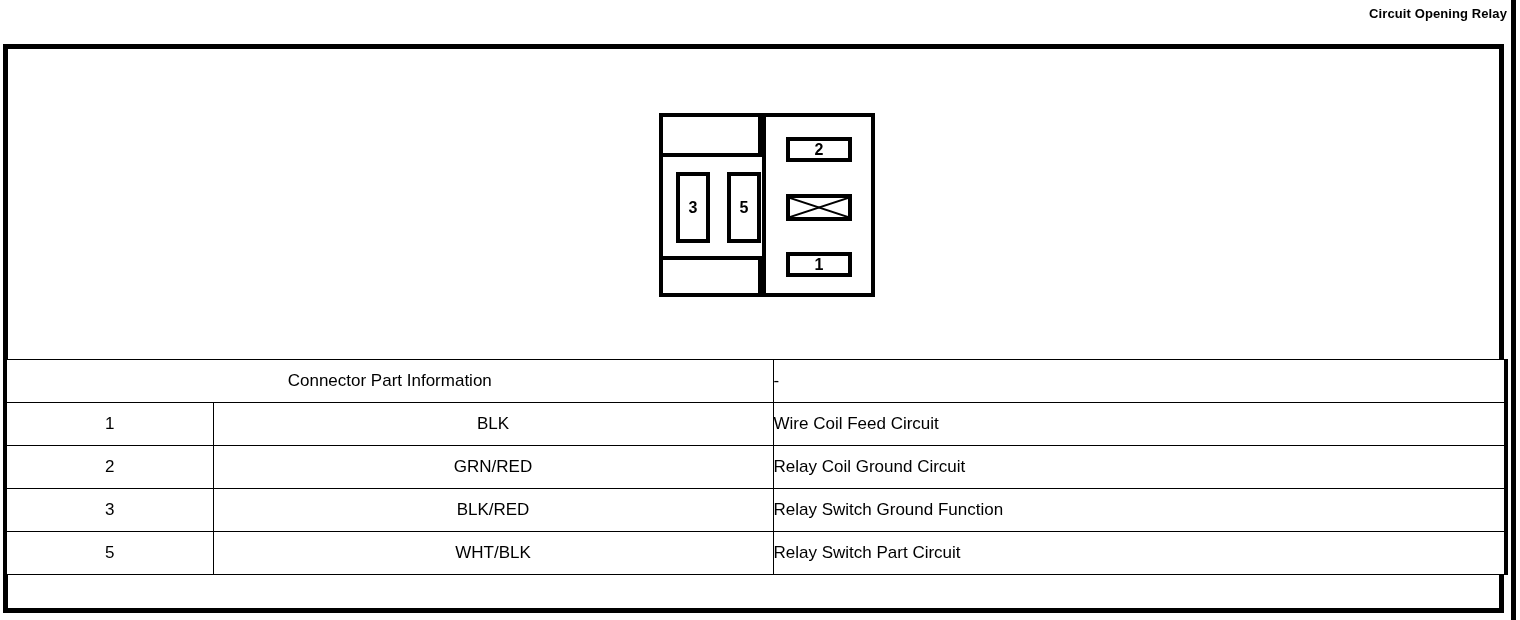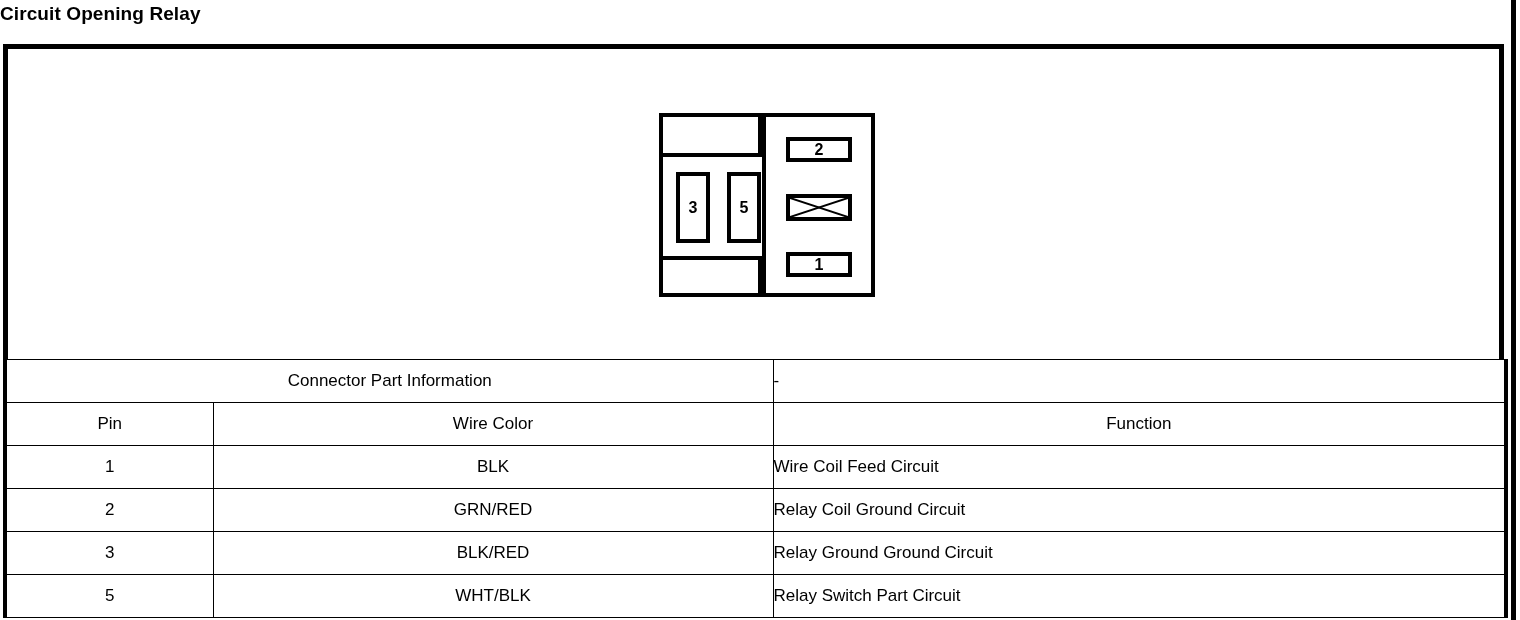--- a/index.html
+++ b/index.html
@@ -16,22 +16,22 @@
     overflow: hidden;
     position: relative;
   }
 
   
   #page-title {
     position: absolute;
     left: 0;
     top: 1px;
     width: 1507px;
-    text-align: left;
-    font-size: 19px;
+    text-align: right;
+    font-size: 13px;
     font-weight: bold;
     letter-spacing: 0.1px;
     line-height: 26px;
     white-space: nowrap;
   }
 
   
   #page-edge-rule {
     position: absolute;
     left: 1511px;
@@ -239,42 +239,37 @@
       <col class="col-pin">
       <col class="col-wire">
       <col class="col-func">
     </colgroup>
     <tbody>
       <tr class="row-part-info">
         <td class="cell-center bold edge-left" colspan="2">Connector Part Information</td>
         <td class="cell-left div-strong edge-right">-</td>
       </tr>
 
-      <tr class="row-column-heads">
-        <td class="cell-center bold edge-left">Pin</td>
-        <td class="cell-center bold">Wire Color</td>
-        <td class="cell-center bold div-strong edge-right">Function</td>
-      </tr>
 
       <tr>
         <td class="cell-center edge-left">1</td>
         <td class="cell-center">BLK</td>
         <td class="cell-left div-strong edge-right">Wire Coil Feed Circuit</td>
       </tr>
 
       <tr>
         <td class="cell-center edge-left">2</td>
         <td class="cell-center">GRN/RED</td>
         <td class="cell-left div-strong edge-right">Relay Coil Ground Circuit</td>
       </tr>
 
       <tr>
         <td class="cell-center edge-left">3</td>
         <td class="cell-center">BLK/RED</td>
-        <td class="cell-left div-strong edge-right">Relay Ground Ground Circuit</td>
+        <td class="cell-left div-strong edge-right">Relay Switch Ground Function</td>
       </tr>
 
       <tr class="row-last">
         <td class="cell-center edge-left">5</td>
         <td class="cell-center">WHT/BLK</td>
         <td class="cell-left div-strong edge-right">Relay Switch Part Circuit</td>
       </tr>
     </tbody>
   </table>
 

